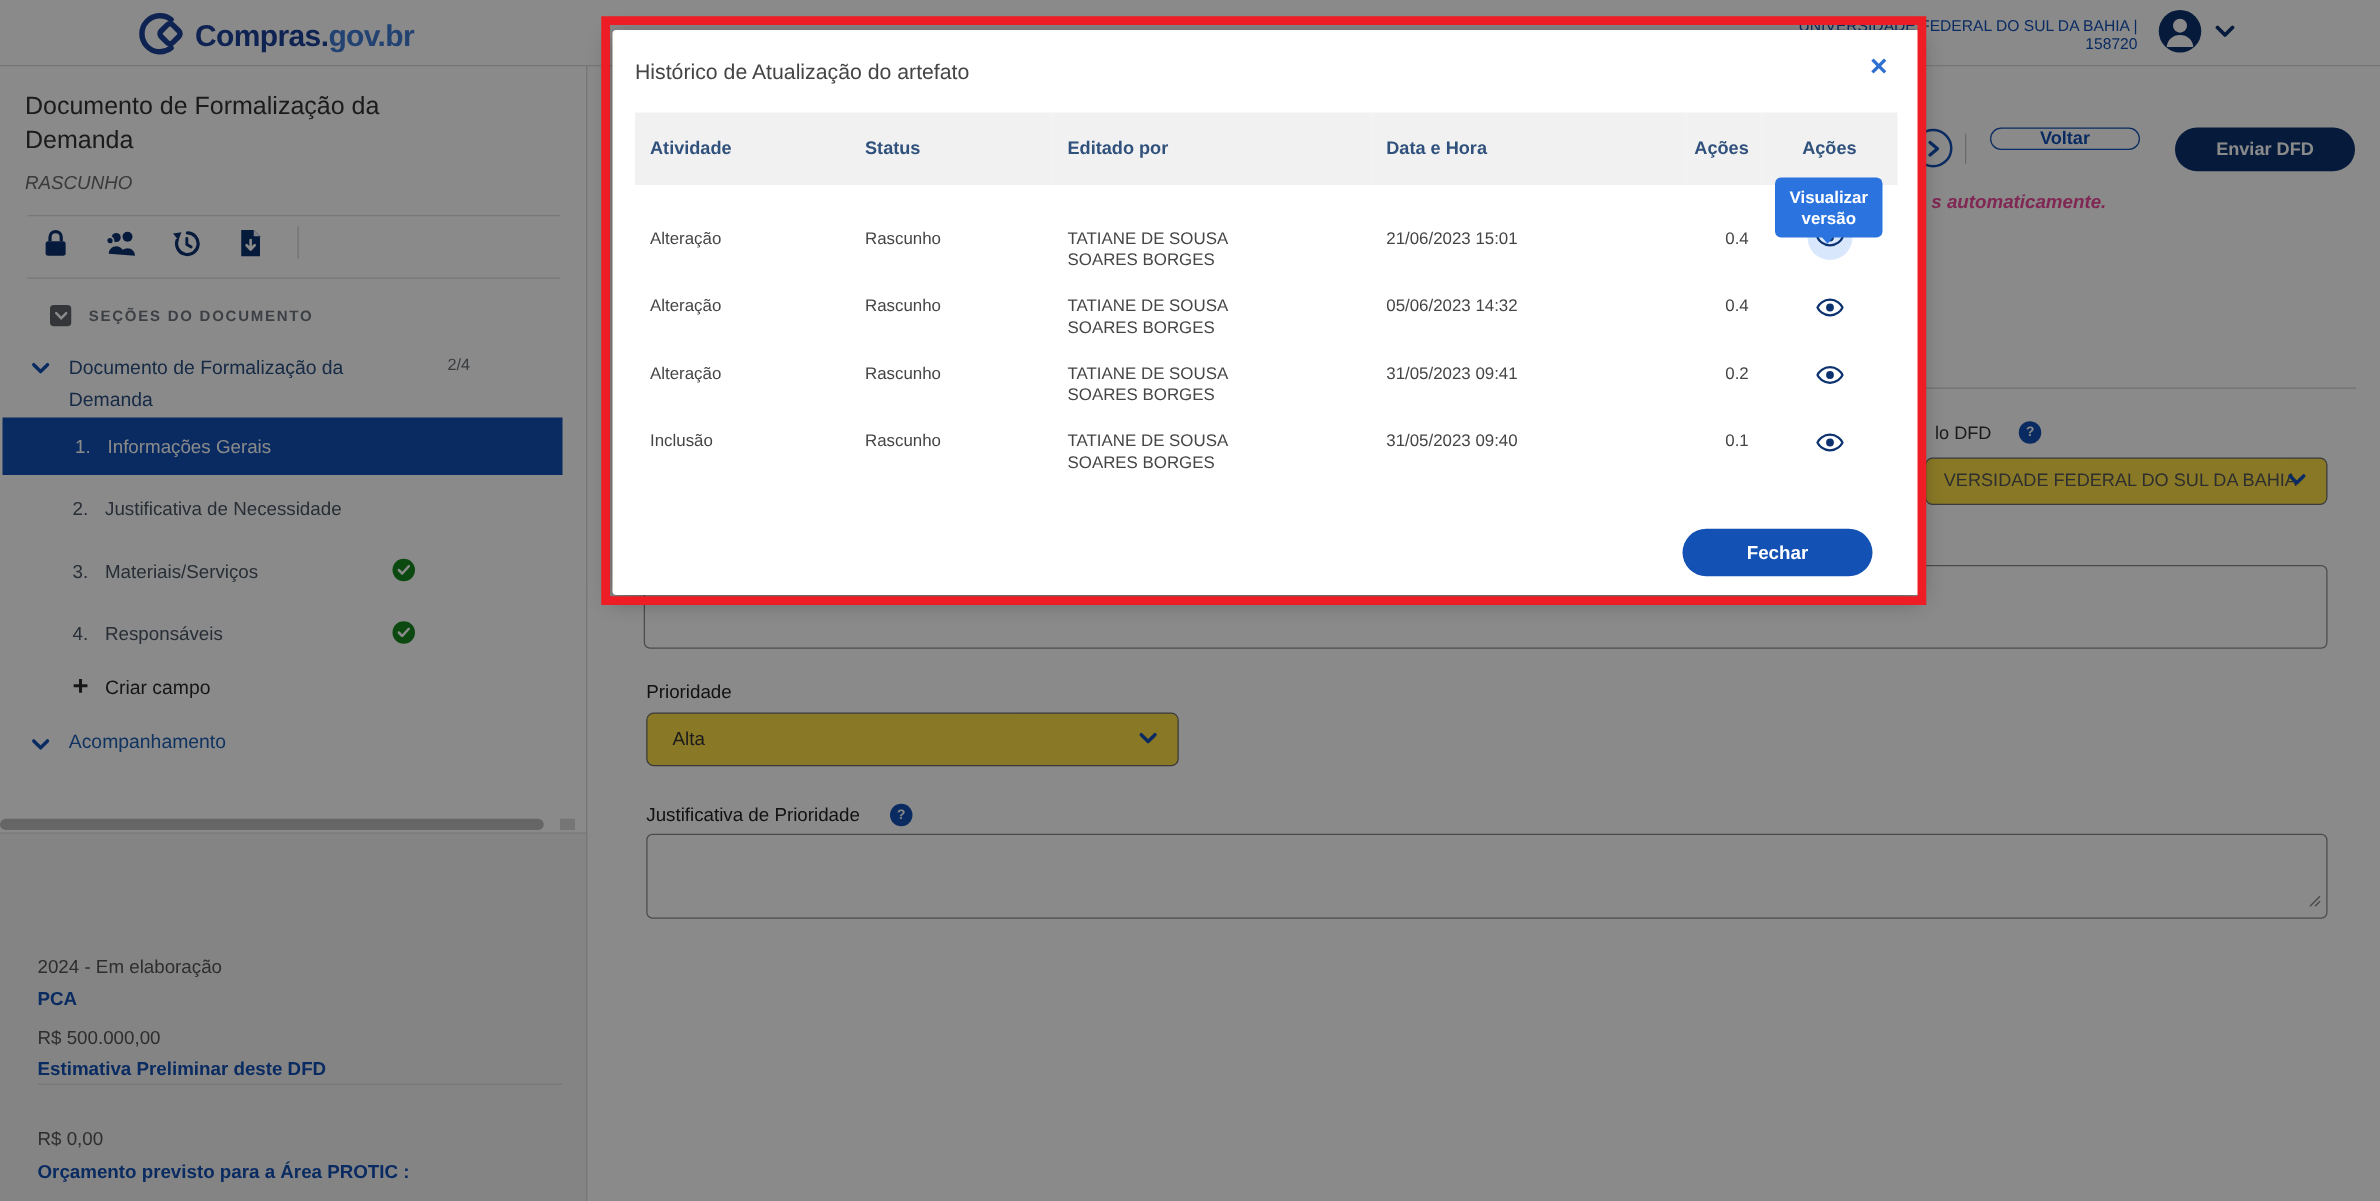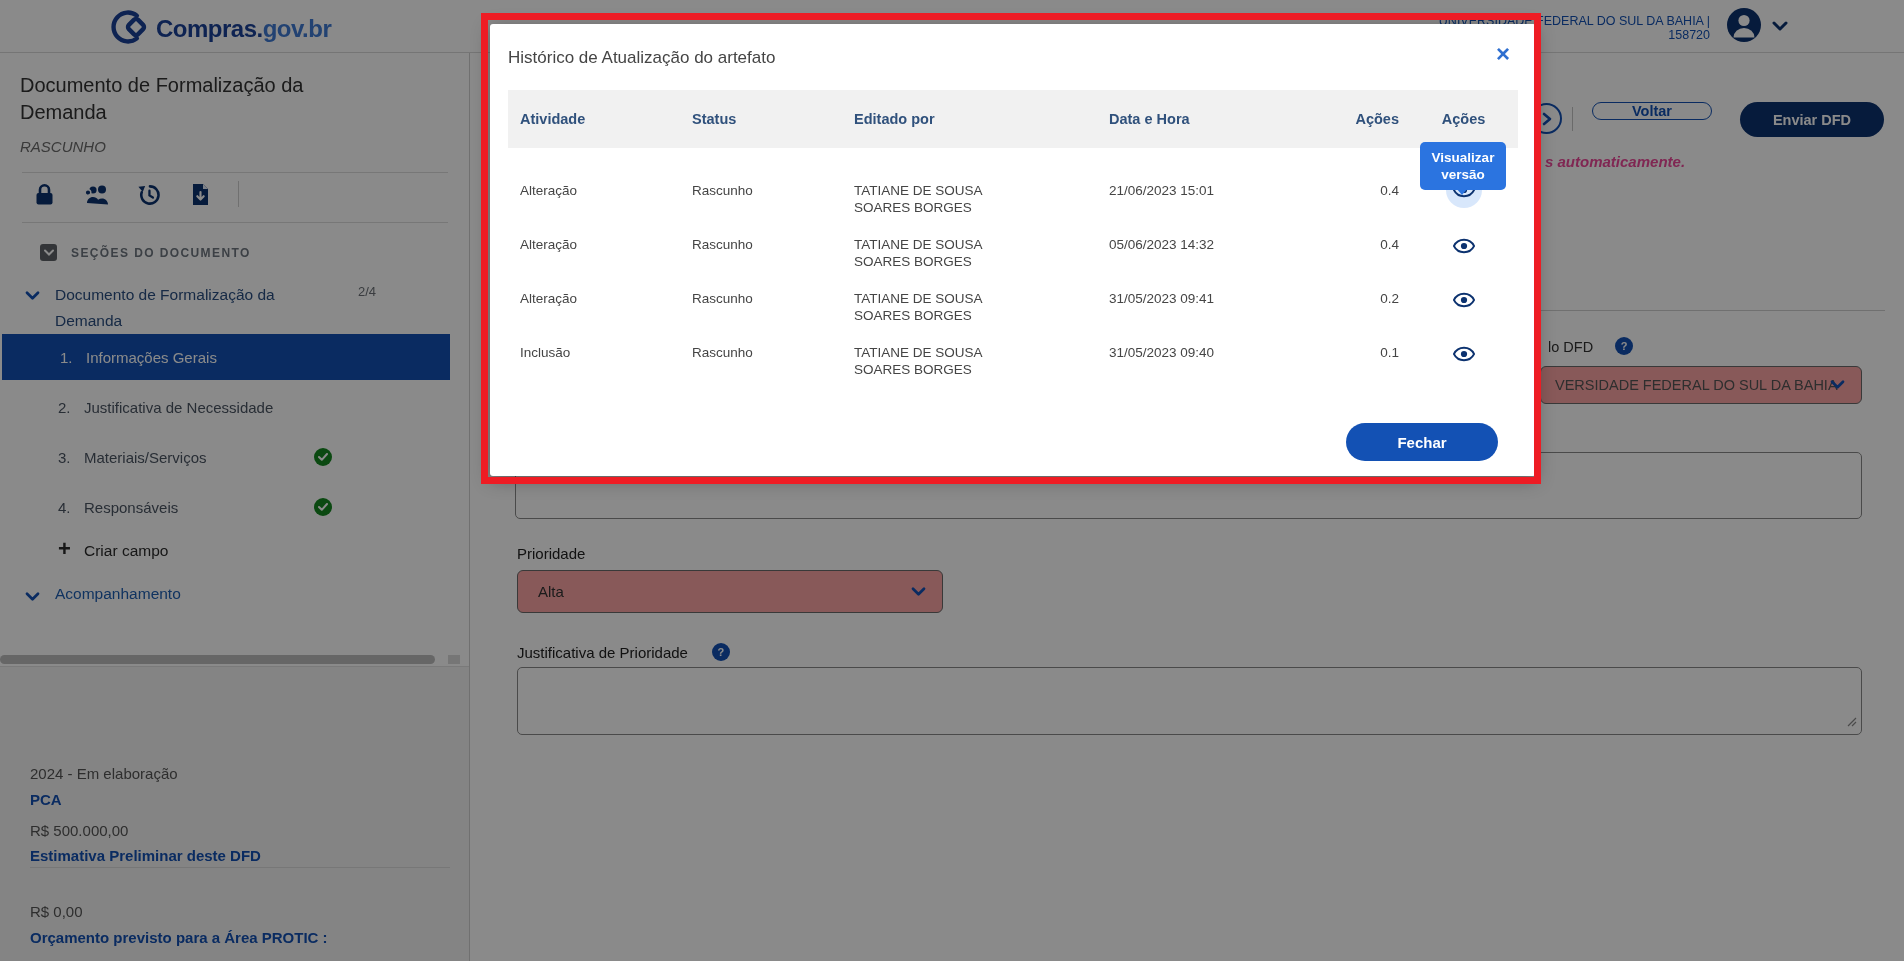--- a/index.html
+++ b/index.html
@@ -77,21 +77,21 @@
                  display:flex; align-items:center; justify-content:center; cursor:pointer; background:#fff; }
   #btn-pipe { left:1102px; top:53px; width:1px; height:24px; background:#c4c4c4; }
   .pill { border-radius:20px; font-size:14.5px; font-weight:bold; display:flex; align-items:center; justify-content:center; cursor:pointer; }
   #btn-voltar { left:1122px; top:48px; width:120px; height:18px; border:1px solid #1351b4; color:#1351b4; background:#fff; }
   #btn-enviar { left:1270px; top:48px; width:144px; height:35px; background:#0c326f; color:#fff; }
   #autosave { left:1075px; top:99px; font-size:15px; font-weight:bold; color:#ec4899;font-style:italic; }
   #form-hl { left:1010px; top:256px; width:405px; height:1px; background:#d0d0d0; }
   #dfd-label { left:1078px; top:283px; font-size:14.5px; color:#333; display:flex; align-items:flex-end; gap:22px; }
   .help { width:18px; height:18px; border-radius:50%; background:#1351b4; color:#fff; font-size:11px; font-weight:bold;
           display:inline-flex; align-items:center; justify-content:center; cursor:pointer; }
-  .selectbox { border:1px solid #6a6a6a; border-radius:6px; background:#fca5a5; display:flex; align-items:center;
+  .selectbox { border:1px solid #6a6a6a; border-radius:6px; background:#fde047; display:flex; align-items:center;
                font-size:14.5px; color:#555; cursor:pointer; position:absolute; }
   .selectbox .chev { position:absolute; right:16px; }
   #org-select { left:1070px; top:312px; width:322px; height:38px; padding-left:14px; }
   .textarea { border:1px solid #8a8a8a; border-radius:5px; background:#fff; position:absolute; }
   #textarea1 { left:45px; top:398px; width:1347px; height:67px; }
   #priority-label { left:47px; top:491px; font-size:15px; color:#222; }
   #priority-select { left:47px; top:516px; width:426px; height:43px; padding-left:20px; color:#333; font-size:15px; }
   #just-label { left:47px; top:589px; font-size:15px; color:#222; display:flex; align-items:center; gap:24px; }
   #textarea2 { left:47px; top:613px; width:1345px; height:68px; }
   #resize-grip { right:4px; bottom:3px; position:absolute; }

